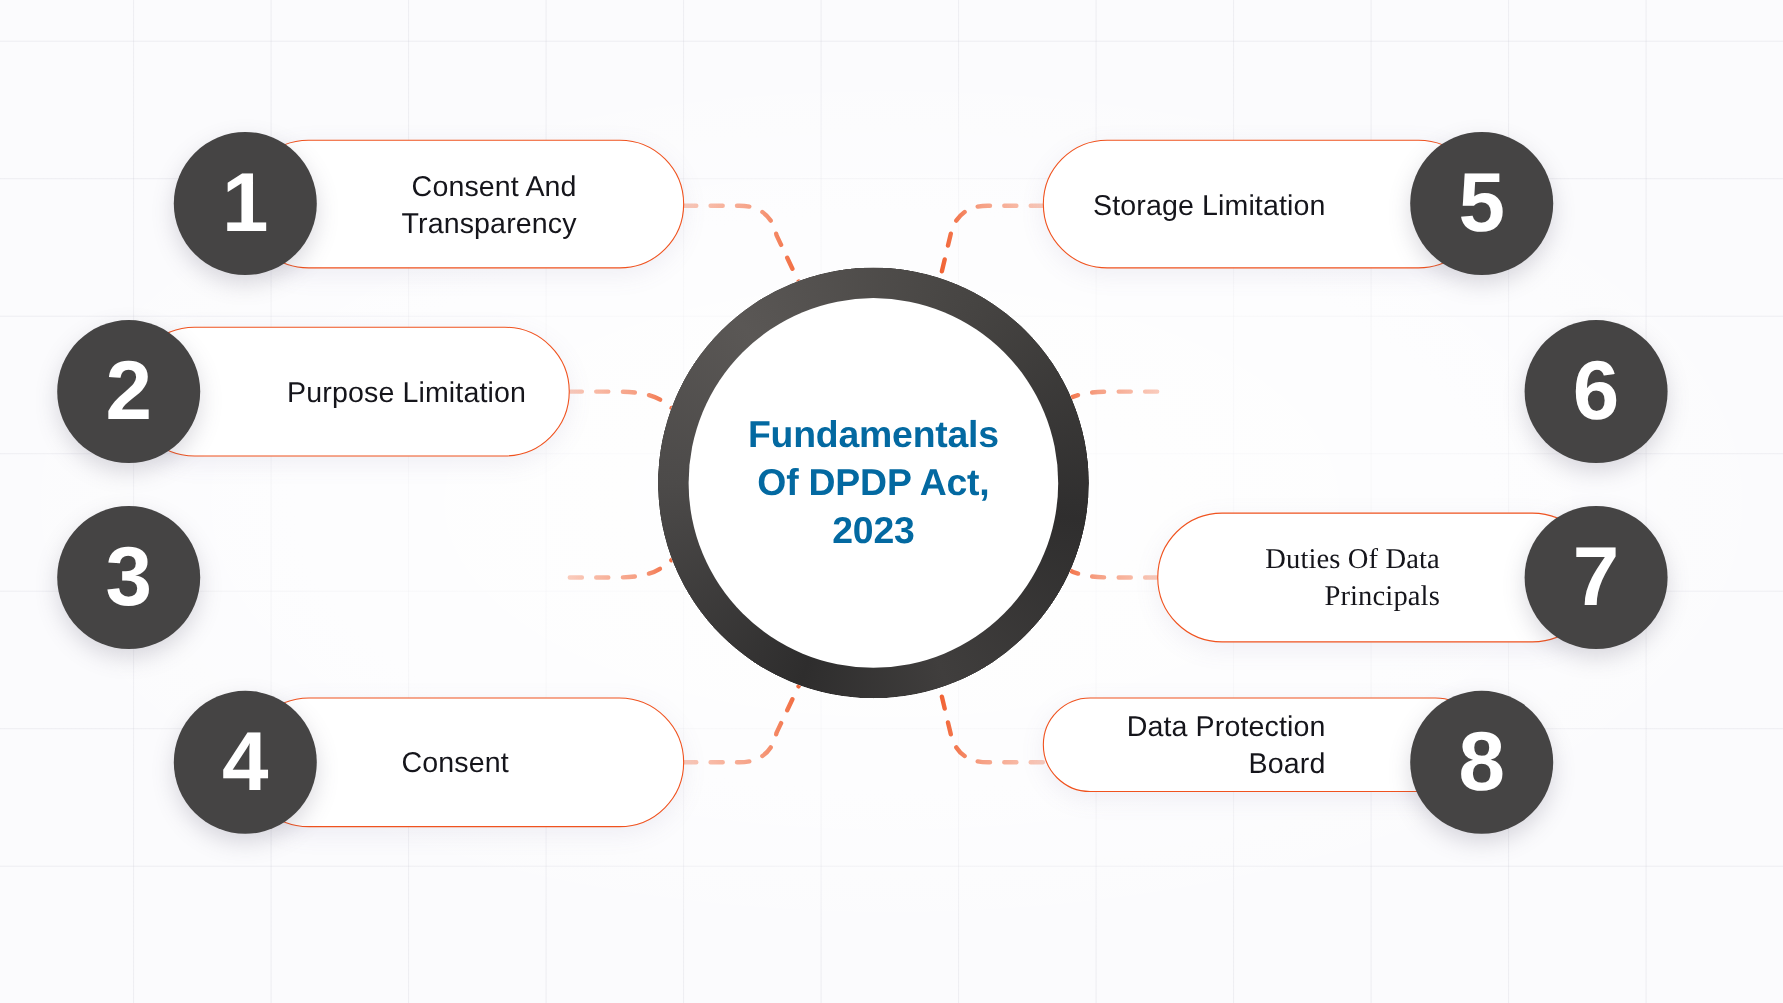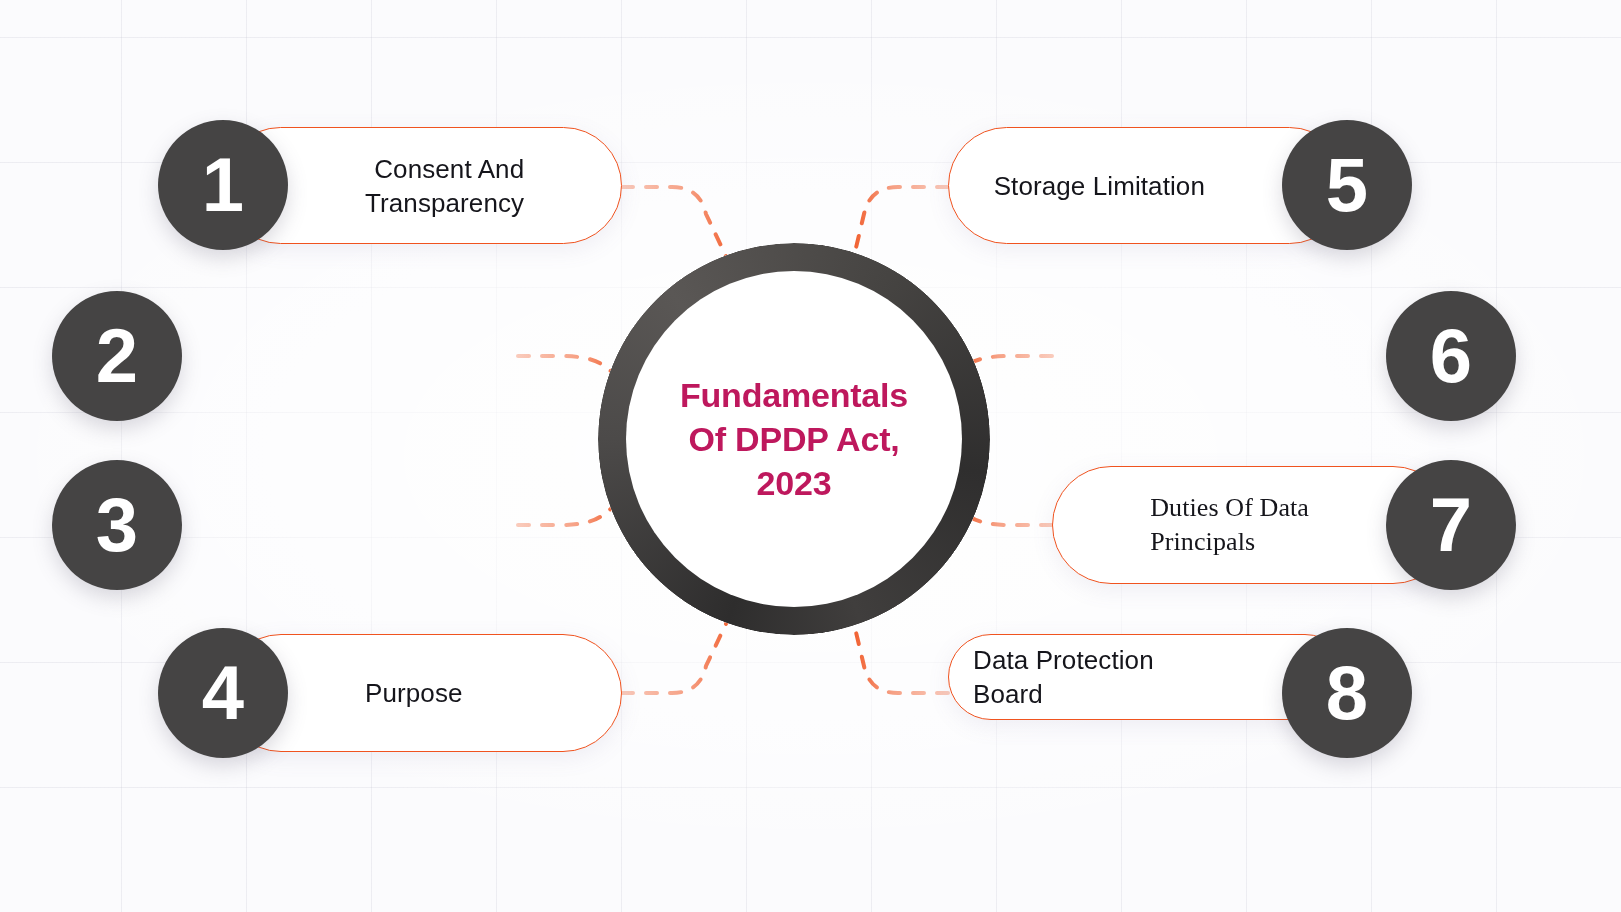--- a/index.html
+++ b/index.html
@@ -75,21 +75,21 @@
     position: absolute;
     left: 28px; top: 28px; right: 28px; bottom: 28px;
     border-radius: 50%;
     background: #ffffff;
     display: flex;
     align-items: center;
     justify-content: center;
   }
   .center-title {
     position: relative;
-    color: #be185d;
+    color: #0369a1;
     font-size: 34px;
     font-weight: bold;
     line-height: 44px;
     text-align: center;
     letter-spacing: -0.2px;
     white-space: pre-line;
     padding: 0 28px;
     z-index: 2;
   }
 
@@ -108,21 +108,21 @@
     font-size: 26px;
     line-height: 34px;
     color: #15151b;
     white-space: pre-line;
     letter-spacing: 0.1px;
   }
 
   .card.left  { justify-content: flex-start; }
   .card.right { justify-content: flex-end; }
   .card.left  .card-label { text-align: right;  padding-left: 142px;  padding-right: 24px; }
-  .card.right .card-label { text-align: left; padding-right: 142px; padding-left: 24px; }
+  .card.right .card-label { text-align: right; padding-right: 142px; padding-left: 24px; }
 
   .badge {
     position: absolute;
     width: 130px;
     height: 130px;
     border-radius: 50%;
     background: #454444;
     color: #ffffff;
     display: flex;
     align-items: center;
@@ -170,30 +170,33 @@
   </svg>
 
   <div class="card left" style="left:222px; top:127px; width:400px; height:117px; border-radius:59px;">
     <div class="card-label">Consent And
 Transparency</div>
   </div>
   <div class="badge" style="left:158px; top:120px;">
     <span>1</span>
   </div>
 
+  <div class="card left" style="left:118px; top:297px; width:400px; height:118px; border-radius:59px;">
+    <div class="card-label">Purpose Limitation</div>
+  </div>
   <div class="badge" style="left:52px; top:291px;">
     <span>2</span>
   </div>
 
   <div class="badge" style="left:52px; top:460px;">
     <span>3</span>
   </div>
 
   <div class="card left" style="left:222px; top:634px; width:400px; height:118px; border-radius:59px;">
-    <div class="card-label">Purpose</div>
+    <div class="card-label">Consent</div>
   </div>
   <div class="badge" style="left:158px; top:628px;">
     <span>4</span>
   </div>
 
   <div class="card right" style="left:948px; top:127px; width:400px; height:117px; border-radius:59px;">
     <div class="card-label">Storage Limitation</div>
   </div>
   <div class="badge" style="left:1282px; top:120px;">
     <span>5</span>

